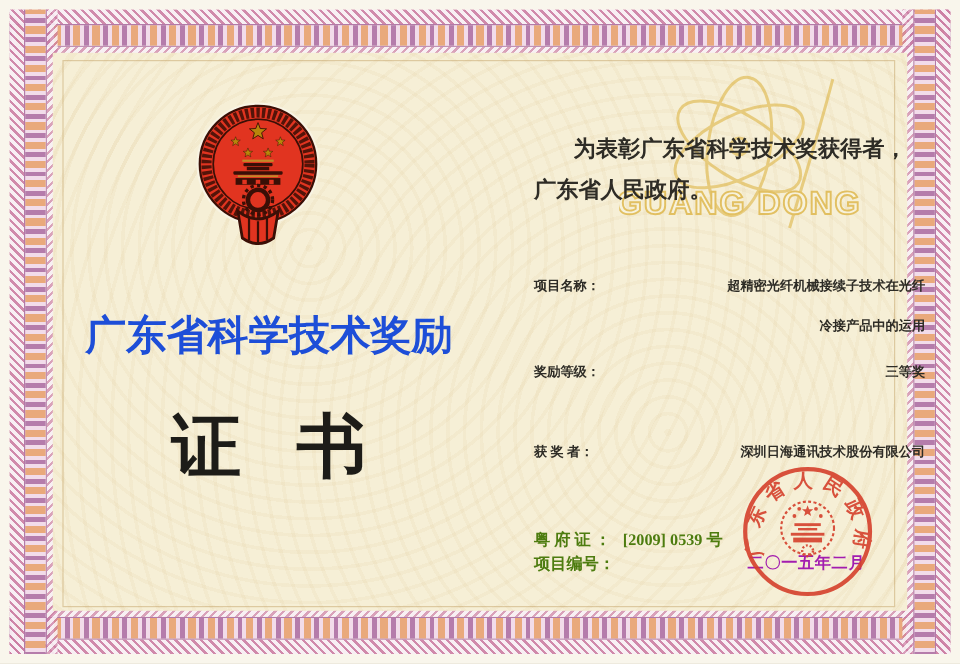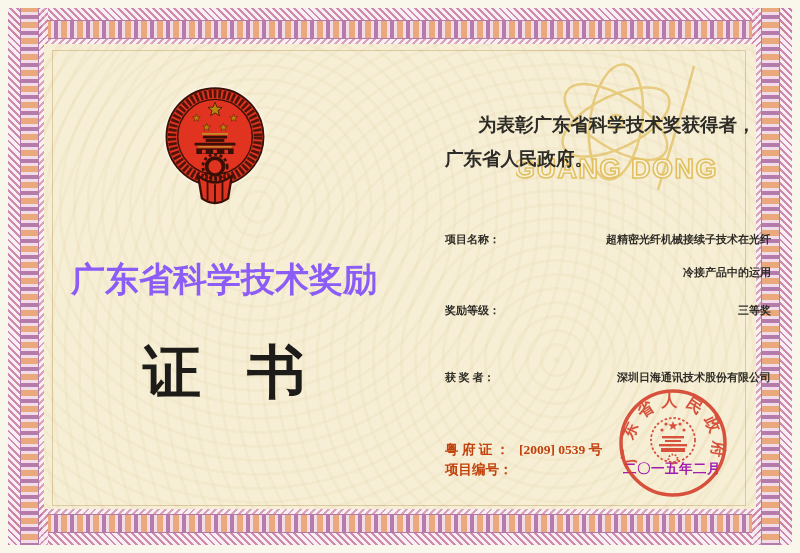--- a/index.html
+++ b/index.html
@@ -62,39 +62,39 @@
       repeating-linear-gradient(0deg, #b57cab 0 2px, #f2dcea 2px 5px, #e9a97c 5px 11px, #f2dcea 11px 14px, #b57cab 14px 16px),
       linear-gradient(#b37aa8,#b37aa8),
       repeating-linear-gradient(45deg, rgba(204,126,164,.9) 0 2px, rgba(248,239,244,.95) 2px 5px);
     background-size:9px 100%,1px 100%,17px 100%,1px 100%,12px 100%;
     background-position:0 0,9px 0,10px 0,27px 0,28px 0;
     background-repeat:no-repeat;}
   
   .emblem{position:absolute;left:159px;top:82px;width:112px;height:130px;}
   .title{
     position:absolute;left:58px;top:257px;width:332px;
-    text-align:center;font-size:34px;font-weight:800;color:#8b5cf6;
+    text-align:center;font-size:34px;font-weight:800;color:#1d4ed8;
     letter-spacing:0px;
   }
   .certword{
     position:absolute;left:58px;top:334px;width:332px;
     display:flex;justify-content:center;gap:46px;
     font-size:58px;font-weight:900;color:#1d1c18;
   }
   
   .rcol{position:absolute;left:445px;width:326px;color:#2e2c26;}
   .intro{top:108px;font-size:18.5px;font-weight:700;line-height:34px;}
   .intro .l1{padding-left:33px;}
   .frow{display:flex;font-size:11px;font-weight:700;line-height:33px;}
   .frow .lab{white-space:nowrap;}
   .frow .val{flex:1;text-align:right;}
   .row-project{top:223px;}
   .row-award{top:294px;}
   .row-winner{top:361px;}
-  .docs{top:440px;font-size:13.5px;font-weight:700;line-height:20px;color:#c2410c;}
+  .docs{top:440px;font-size:13.5px;font-weight:700;line-height:20px;color:#4d7c0f;}
   .docs .drow{display:flex;}
   .docs .lab{min-width:74px;white-space:nowrap;}
   
   .watermark{position:absolute;left:516px;top:60px;width:210px;height:150px;opacity:.85;}
   .seal{position:absolute;left:616px;top:386px;width:114px;height:114px;}
   .date{
     position:absolute;left:623px;top:460px;width:120px;
     font-size:13.5px;font-weight:700;letter-spacing:.5px;color:#a21caf;
   }
 </style>

